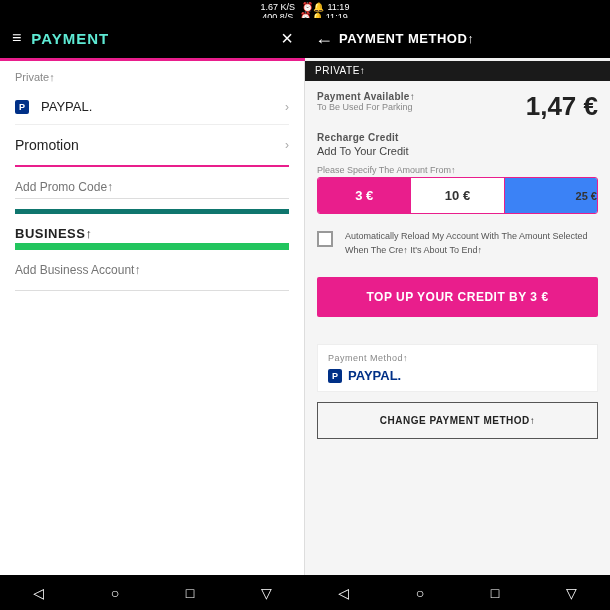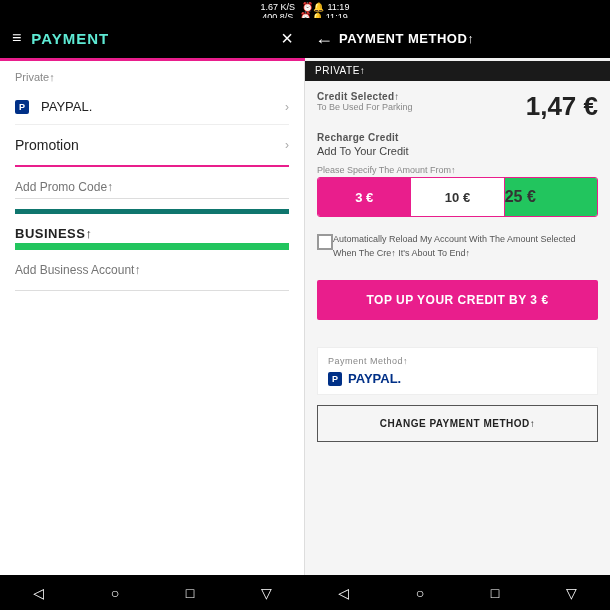--- a/index.html
+++ b/index.html
@@ -73,41 +73,41 @@
     <div style="background:#1a1a1a; color:#fff; font-size:10px; padding:4px 10px 5px 10px; letter-spacing:0.5px;">
       <span>PRIVATE↑</span>
     </div>
 
     <div style="padding:10px 12px; flex:1; overflow-y:auto;">
 
       
       <div style="margin-bottom:10px;">
         <div style="display:flex; justify-content:space-between; align-items:flex-start;">
           <div>
-            <div style="font-size:10px; color:#555; font-weight:bold; letter-spacing:0.3px;">Credit Selected↑</div>
+            <div style="font-size:10px; color:#555; font-weight:bold; letter-spacing:0.3px;">Payment Available↑</div>
             <div style="font-size:9px; color:#888;">To Be Used For Parking</div>
           </div>
           <div style="font-size:26px; font-weight:bold; color:#222;">1,47 €</div>
         </div>
       </div>
 
       
       <div style="margin-bottom:10px;">
         <div style="font-size:10px; color:#555; font-weight:bold; letter-spacing:0.3px; margin-bottom:2px;">Recharge Credit</div>
         <div style="font-size:11px; color:#444; font-weight:500; margin-bottom:8px;">Add To Your Credit</div>
         <div style="font-size:9px; color:#888; margin-bottom:2px;">Please Specify The Amount From↑</div>
         <div style="display:flex; border:1.5px solid #e91e8c; border-radius:3px; overflow:hidden;">
           <button style="flex:1; padding:10px 0; text-align:center; font-size:13px; font-weight:bold; cursor:pointer; border:none; background:#e91e8c; color:#fff;">3 €</button>
           <button style="flex:1; padding:10px 0; text-align:center; font-size:13px; font-weight:bold; cursor:pointer; border:none; border-left:1.5px solid #e91e8c; background:#fff; color:#333;">10 €</button>
-          <button style="flex:1; padding:10px 0; text-align:left; font-size:16px; font-weight:bold; cursor:pointer; border:none; border-left:1.5px solid #e91e8c; background:#22c55e; color:#333;">25 €</button>
+          <button style="flex:1; padding:10px 0; text-align:right; font-size:11px; font-weight:bold; cursor:pointer; border:none; border-left:1.5px solid #e91e8c; background:#3b82f6; color:#333;">25 €</button>
         </div>
       </div>
 
       
-      <div style="display:flex; align-items:flex-start; gap:0; margin-bottom:14px; padding:6px 0;">
+      <div style="display:flex; align-items:flex-start; gap:12px; margin-bottom:14px; padding:6px 0;">
         <div style="width:16px; height:16px; border:2px solid #999; flex-shrink:0; margin-top:1px; background:#fff; cursor:pointer;"></div>
         <div style="font-size:9px; color:#555; line-height:1.5;">Automatically Reload My Account With The Amount Selected When The Cre↑ It's About To End↑</div>
       </div>
 
       
       <button style="background:#e91e8c; color:#fff; border:none; width:100%; padding:13px 0; font-size:12px; font-weight:bold; letter-spacing:0.5px; cursor:pointer; border-radius:2px; margin-bottom:27px;">TOP UP YOUR CREDIT BY 3 €</button>
 
       
       <div style="background:#fff; border:1px solid #eee; padding:8px 10px; margin-bottom:10px;">
         <div style="font-size:9px; color:#888; letter-spacing:0.5px; margin-bottom:5px;">Payment Method↑</div>

